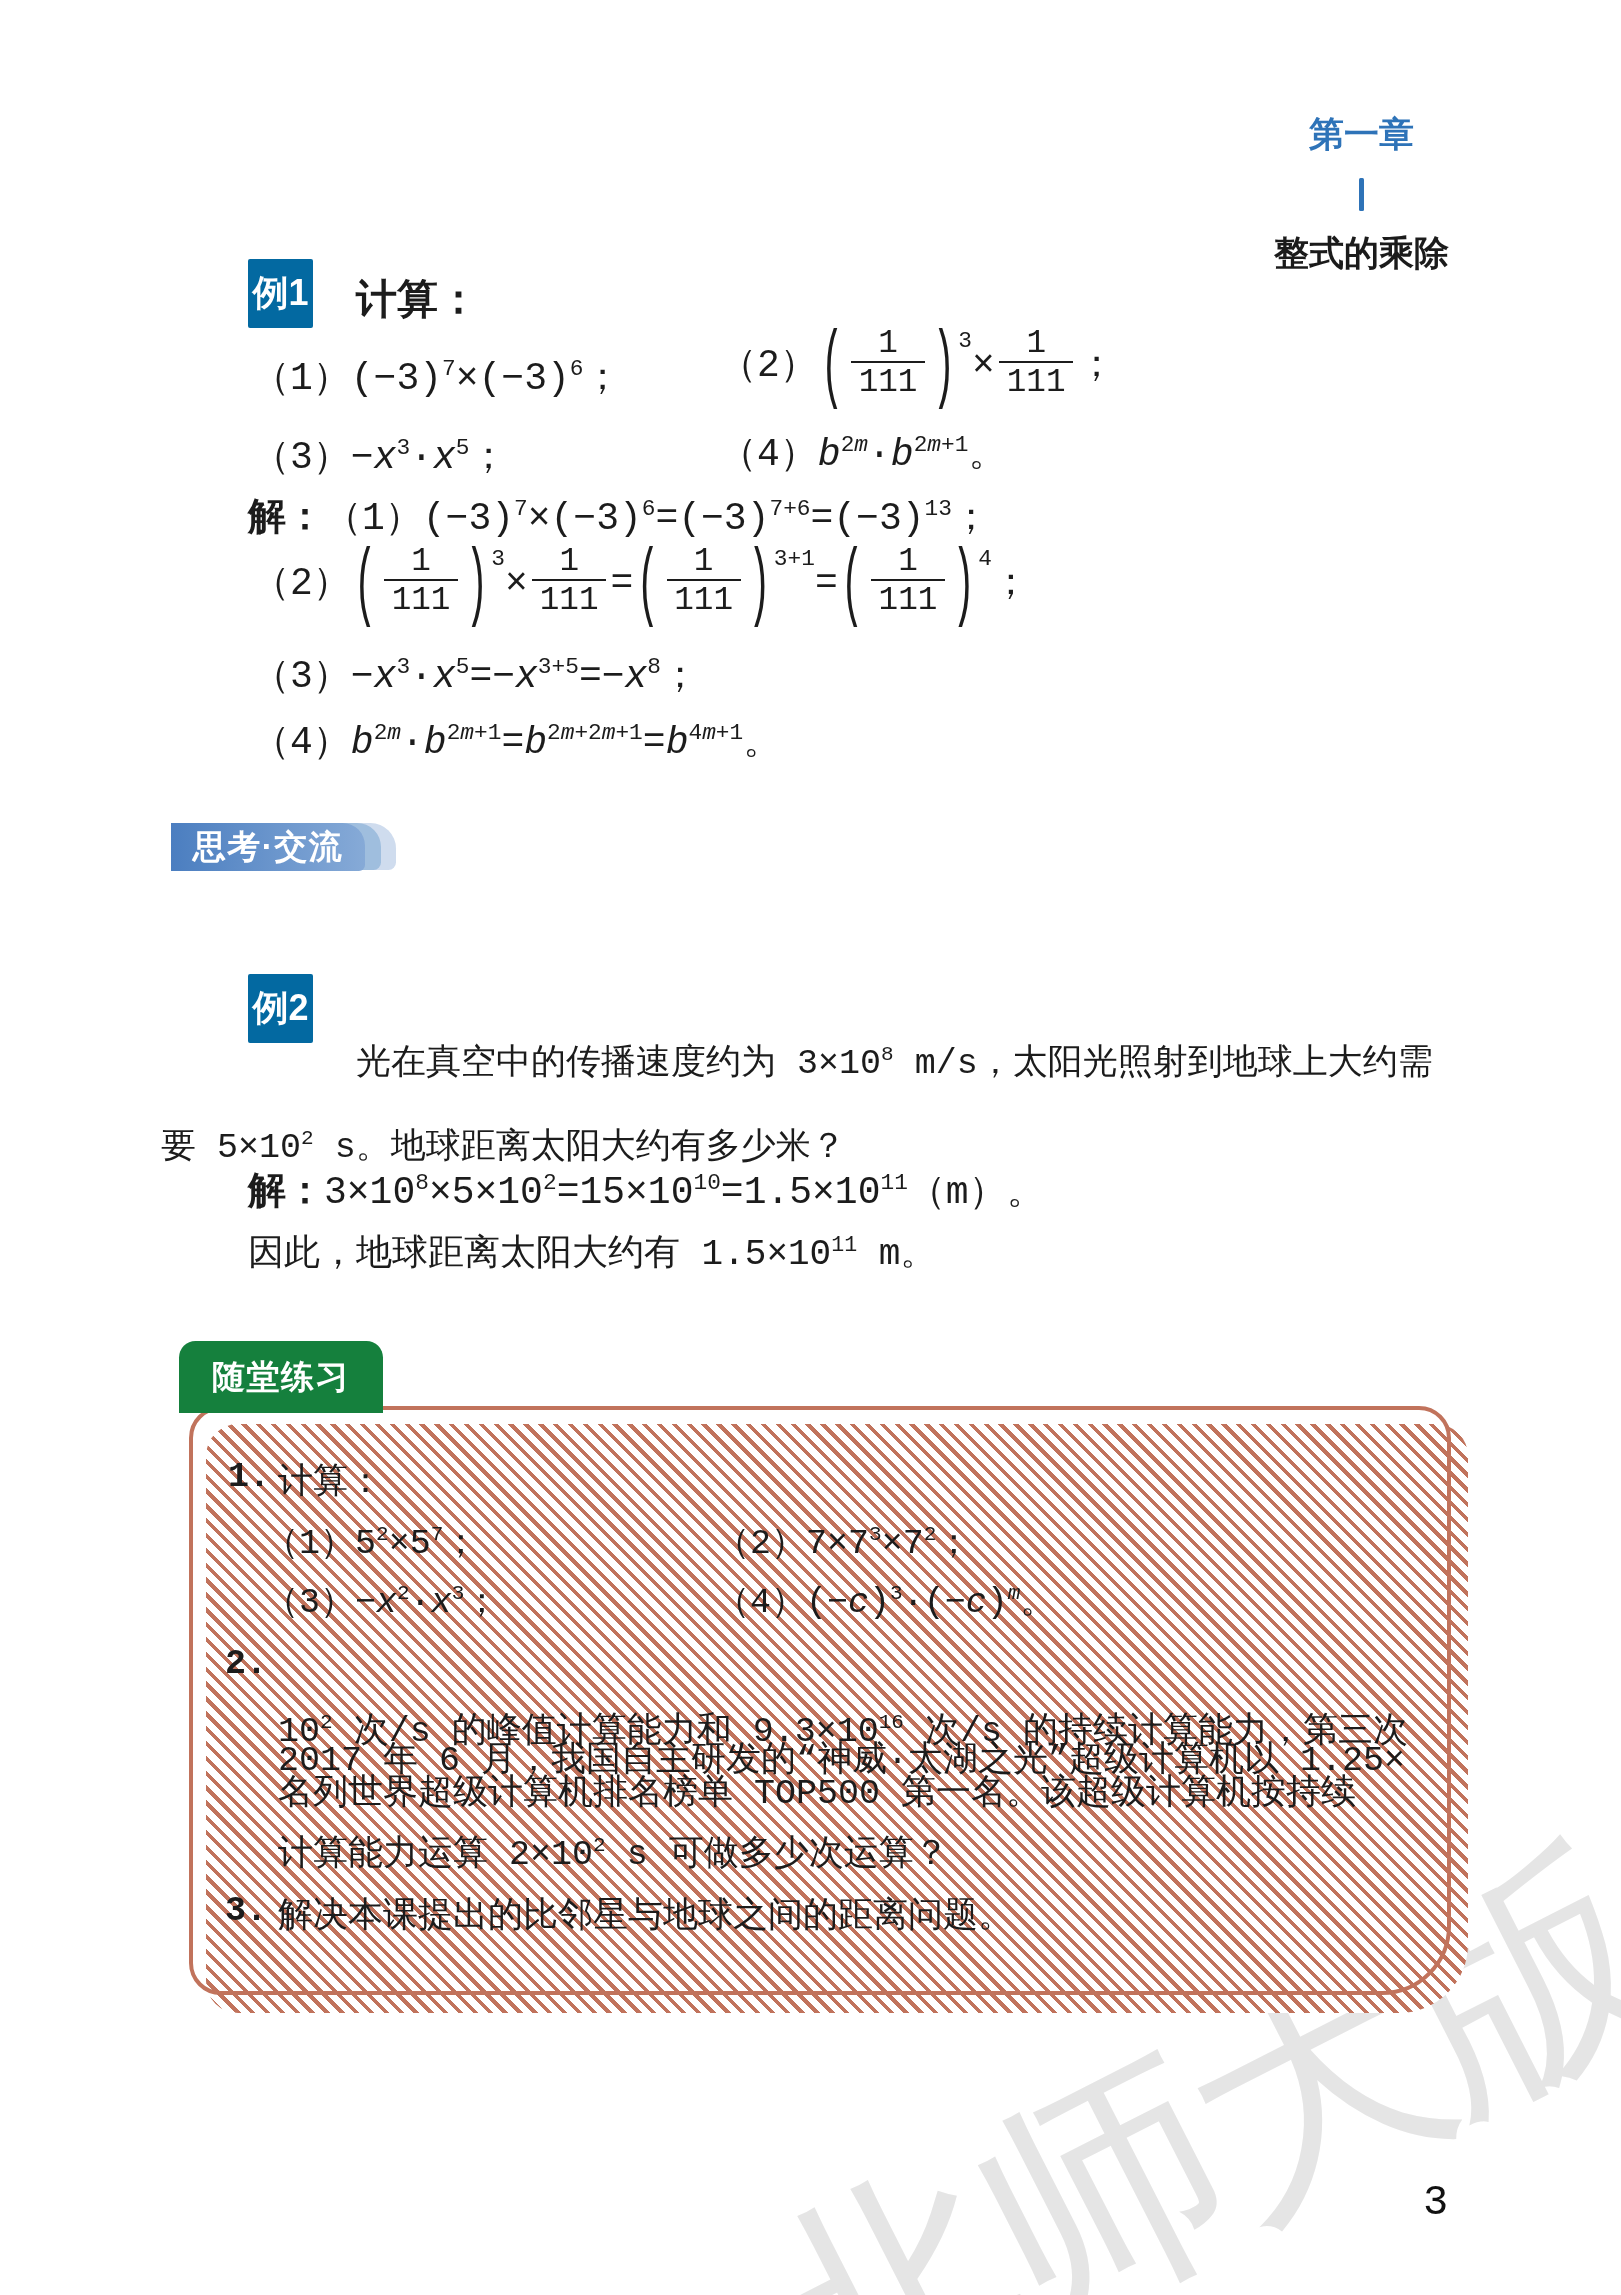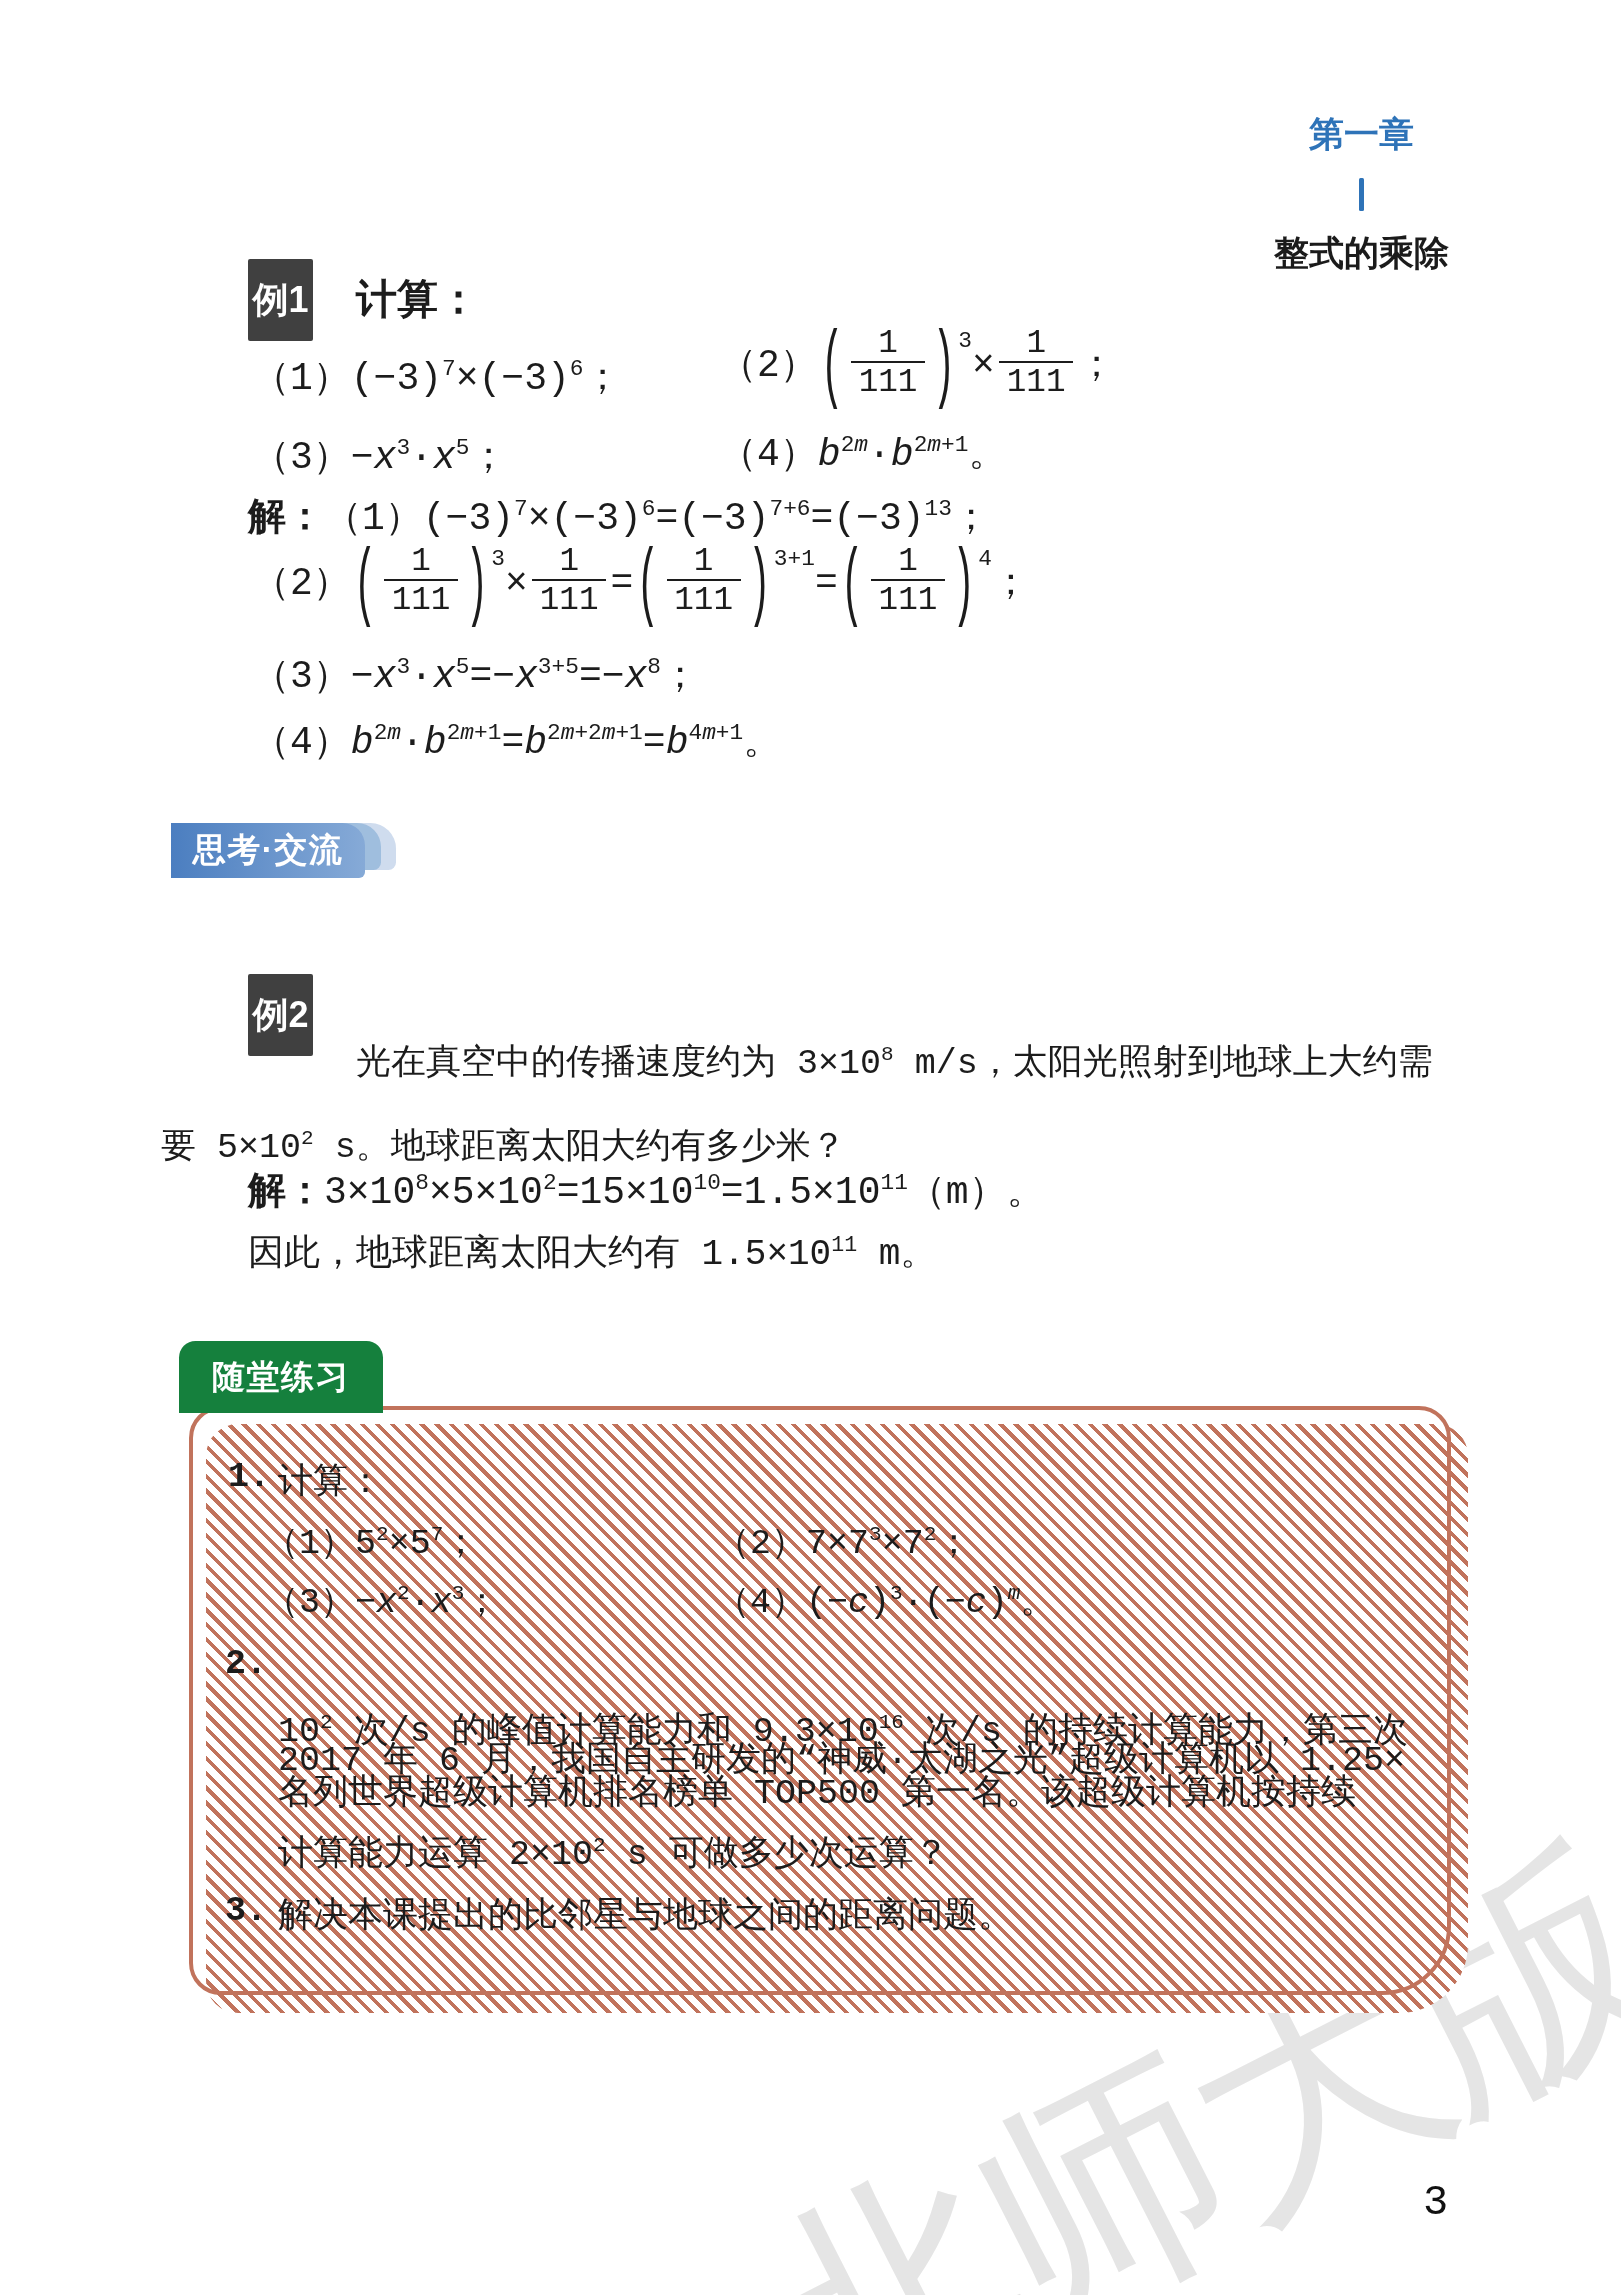--- a/index.html
+++ b/index.html
@@ -10,21 +10,21 @@
   }
   .abs{position:absolute;white-space:nowrap;font-family:Liberation Mono, monospace;}
   
   .hdr{display:flex;align-items:center;gap:19.5px;
     font-family:"Liberation Sans","DejaVu Sans",sans-serif;font-weight:bold;font-size:35px;}
   .hdr .chap{color:#2e73b8;}
   .hdr .divbar{display:inline-block;width:5.3px;height:33px;background:#2e73b8;border-radius:1.5px;}
   .hdr .ttl{color:#1b1b1b;}
   
   .exbadge{
-    width:65px;height:82px;border-radius:2px;background:#404040;color:#fff;
+    width:65px;height:69px;border-radius:2px;background:#0369a1;color:#fff;
     display:flex;align-items:center;justify-content:center;
     font-family:"Liberation Sans","DejaVu Sans",sans-serif;font-weight:bold;font-size:36px;
   }
   .prompt{font-size:41px;font-weight:bold;}
   .mline{font-size:38px;}
   .mline b,.slabel{font-weight:bold;}
   .slabel{font-size:38px;}
   
   sup{font-size:0.60em;vertical-align:0.60em;line-height:0;letter-spacing:0;}
   sup.hi{vertical-align:1.30em;}
@@ -32,21 +32,21 @@
   .frac{display:inline-flex;flex-direction:column;vertical-align:middle;text-align:center;
         margin:0 4.5px;transform:translateY(-3px);}
   .frac .num{display:block;line-height:1.05;font-size:0.86em;padding:0 7.5px;}
   .frac .den{display:block;line-height:1.05;font-size:0.86em;padding:2.3px 7.5px 0;border-top:2.3px solid #1c1c1c;}
   .bp{display:inline-block;transform:scaleY(2.3);vertical-align:middle;margin:0 3px;font-weight:400;}
   
   .tb-echo2{position:absolute;left:171px;top:823px;width:225px;height:47px;
     background:#cfdcee;border-radius:0 25.5px 7.5px 0;}
   .tb-echo1{position:absolute;left:171px;top:823px;width:210px;height:47px;
     background:#9fbede;border-radius:0 24px 7.5px 0;}
-  .tb-main{position:absolute;left:171px;top:823px;width:194px;height:55px;
+  .tb-main{position:absolute;left:171px;top:823px;width:194px;height:48px;
     background:linear-gradient(90deg,#4b7ec0,#86aad7);border-radius:0 22.5px 6px 0;
     color:#fff;display:flex;align-items:center;justify-content:center;
     font-family:"Liberation Sans","DejaVu Sans",sans-serif;font-weight:bold;font-size:33px;letter-spacing:1.5px;}
   
   .pr-shadow{position:absolute;left:206px;top:1424px;width:1262px;height:589px;
     border-radius:32px 32px 69px 32px;
     background:repeating-linear-gradient(45deg,#c1735c 0 3.8px,#ffffff 3.8px 10.5px);z-index:3;}
   .pr-inner{position:absolute;left:189px;top:1406px;width:1262px;height:589px;
     border-radius:32px 32px 69px 32px;background:#ffffff;z-index:1;}
   .pr-border{position:absolute;left:189px;top:1406px;width:1262px;height:589px;

